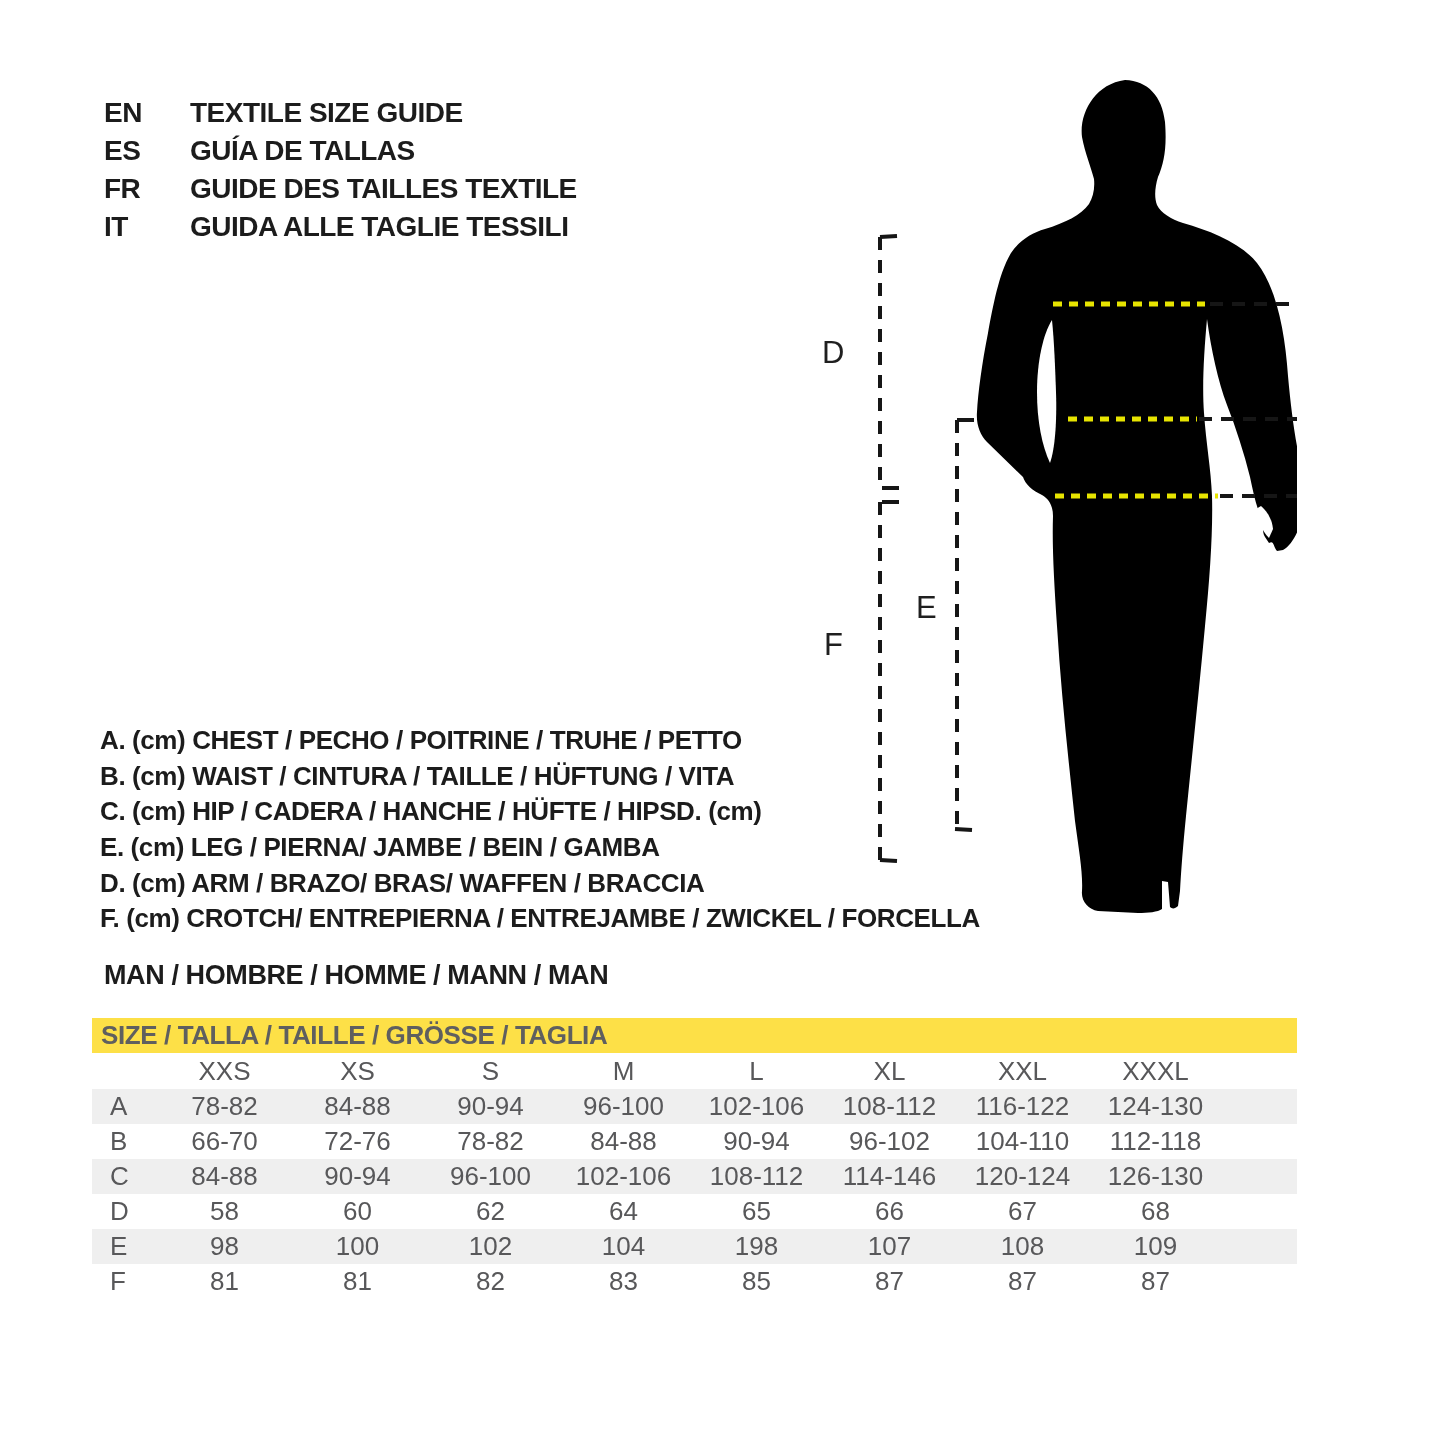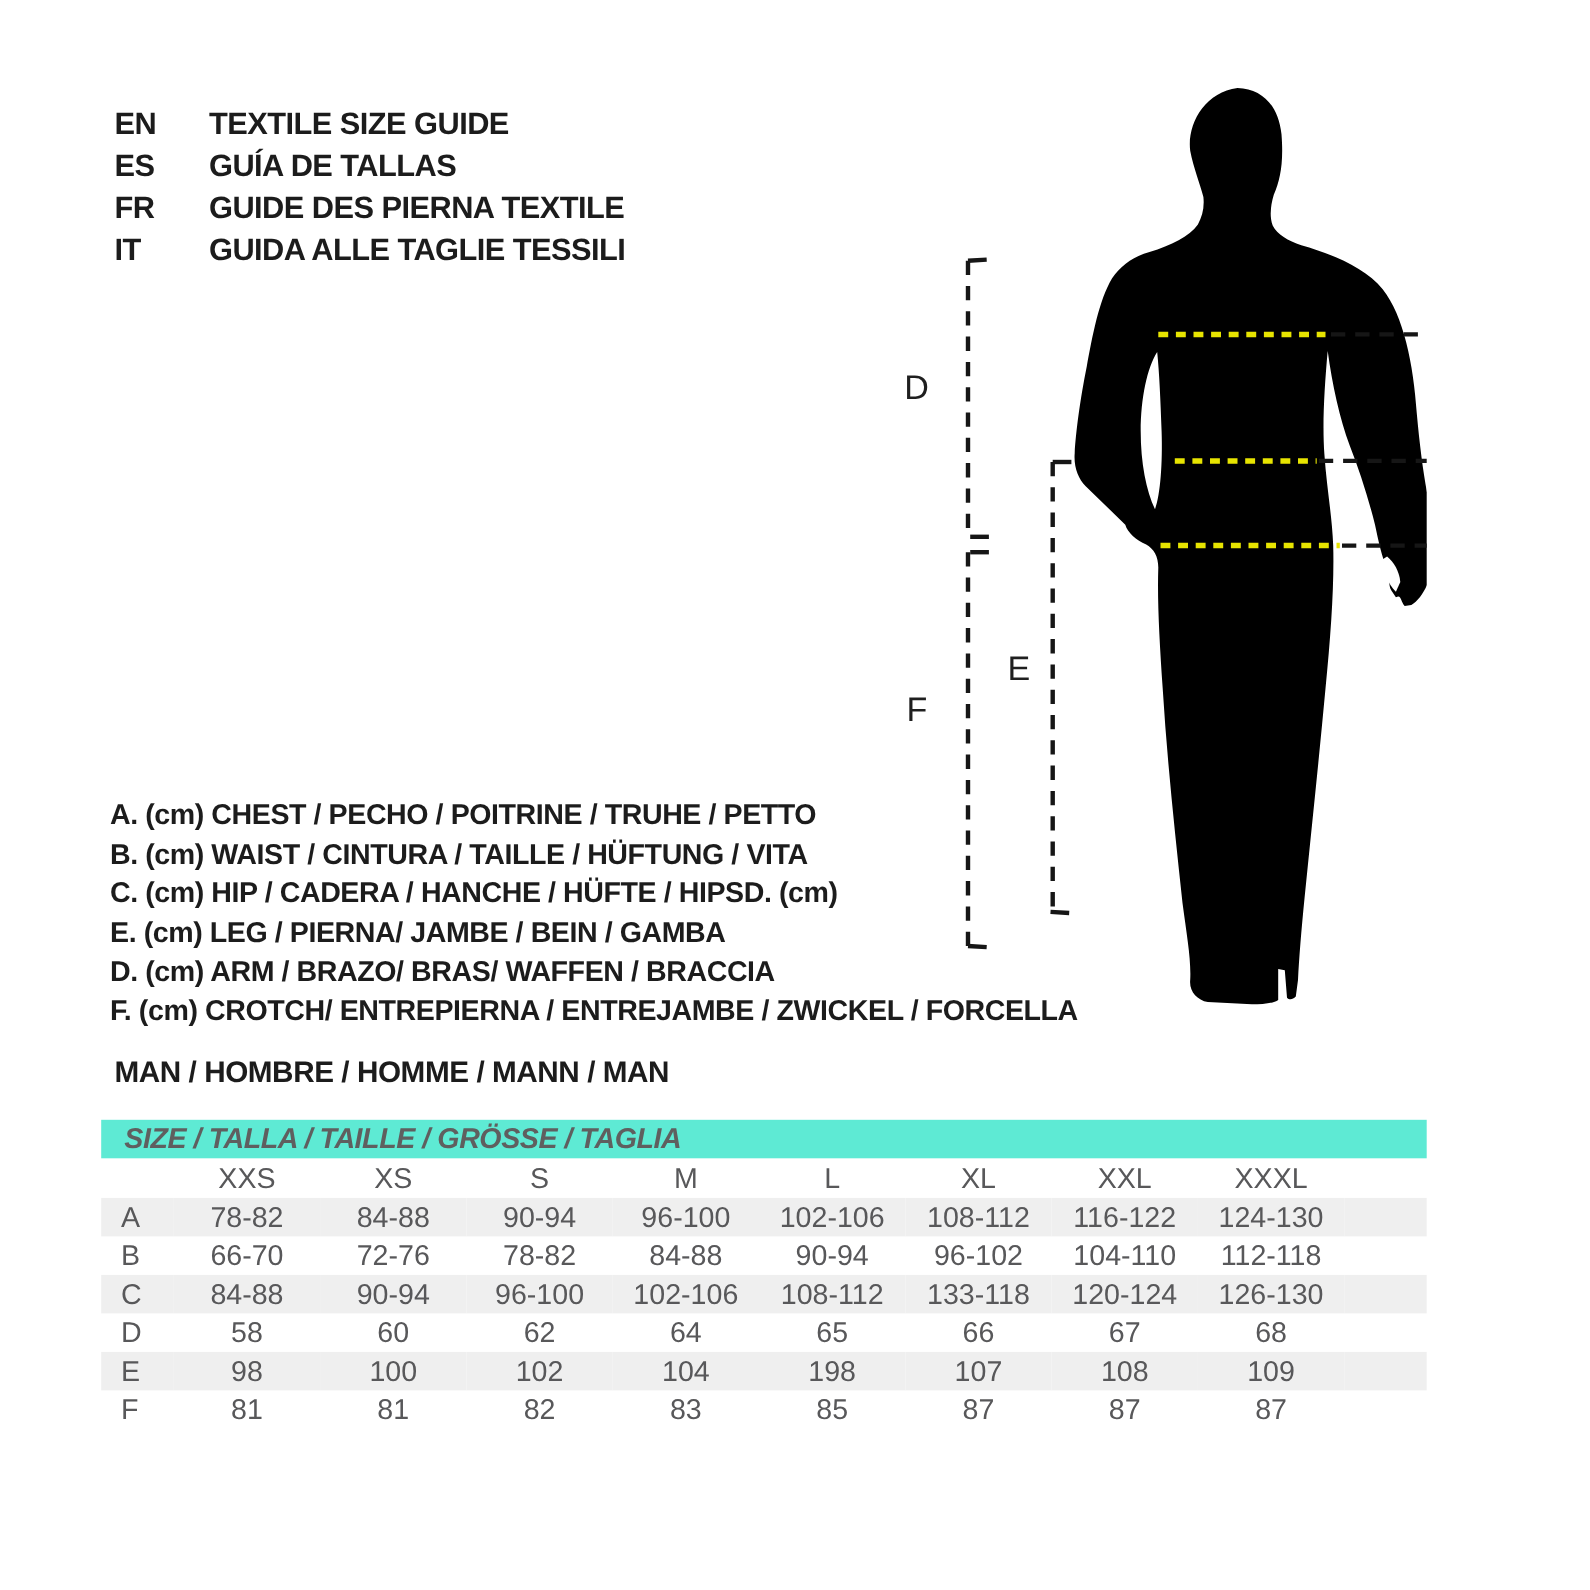--- a/index.html
+++ b/index.html
@@ -28,22 +28,22 @@
   
   .legend { position:absolute; left:100px; top:723px; font-size:26px; font-weight:700; letter-spacing:-0.4px; }
   .legend-line { height:35.6px; display:flex; align-items:center; }
 
   
   .gender { position:absolute; left:104px; top:960px; font-size:27px; font-weight:700; letter-spacing:-0.4px; }
 
   
   .size-table { position:absolute; left:92px; top:1018px; width:1259px; font-size:26px; color:#58585a; }
   .size-header-bar {
-    height:35px; line-height:35px; background:#5eead4; color:#5f5f5f;
-    padding-left:21px; font-weight:700; letter-spacing:-0.4px;font-style:italic;
+    height:35px; line-height:35px; background:#fde047; color:#5f5f5f;
+    padding-left:9px; font-weight:700; letter-spacing:-0.4px;
   }
   .size-table table { border-collapse:collapse; table-layout:fixed; width:100%; }
   .size-table th, .size-table td {
     padding:0; margin:0; text-align:center; font-weight:400; font-size:26px; color:#58585a;
   }
   .size-table thead tr { height:36px;margin-top:10px; }
   .size-table tbody tr { height:35px; }
   .row-alt { background:#efefef; }
   .row-label { text-align:left !important; padding-left:18px !important; width:66px; }
   .col-size { width:133px; }
@@ -57,21 +57,21 @@
     <div class="lang-row">
       <span class="lang-code">EN</span>
       <span class="lang-label">TEXTILE SIZE GUIDE</span>
     </div>
     <div class="lang-row">
       <span class="lang-code">ES</span>
       <span class="lang-label">GUÍA DE TALLAS</span>
     </div>
     <div class="lang-row">
       <span class="lang-code">FR</span>
-      <span class="lang-label">GUIDE DES PIERNA TEXTILE</span>
+      <span class="lang-label">GUIDE DES TAILLES TEXTILE</span>
     </div>
     <div class="lang-row">
       <span class="lang-code">IT</span>
       <span class="lang-label">GUIDA ALLE TAGLIE TESSILI</span>
     </div>
   </div>
 
   <svg class="figure-svg" viewBox="0 0 1445 1445">
     <path fill="#000000" d="
       M1125 80
@@ -225,21 +225,21 @@
           <td>112-118</td>
           <td></td>
         </tr>
         <tr class="row-alt">
           <td class="row-label">C</td>
           <td>84-88</td>
           <td>90-94</td>
           <td>96-100</td>
           <td>102-106</td>
           <td>108-112</td>
-          <td>133-118</td>
+          <td>114-146</td>
           <td>120-124</td>
           <td>126-130</td>
           <td></td>
         </tr>
         <tr>
           <td class="row-label">D</td>
           <td>58</td>
           <td>60</td>
           <td>62</td>
           <td>64</td>

